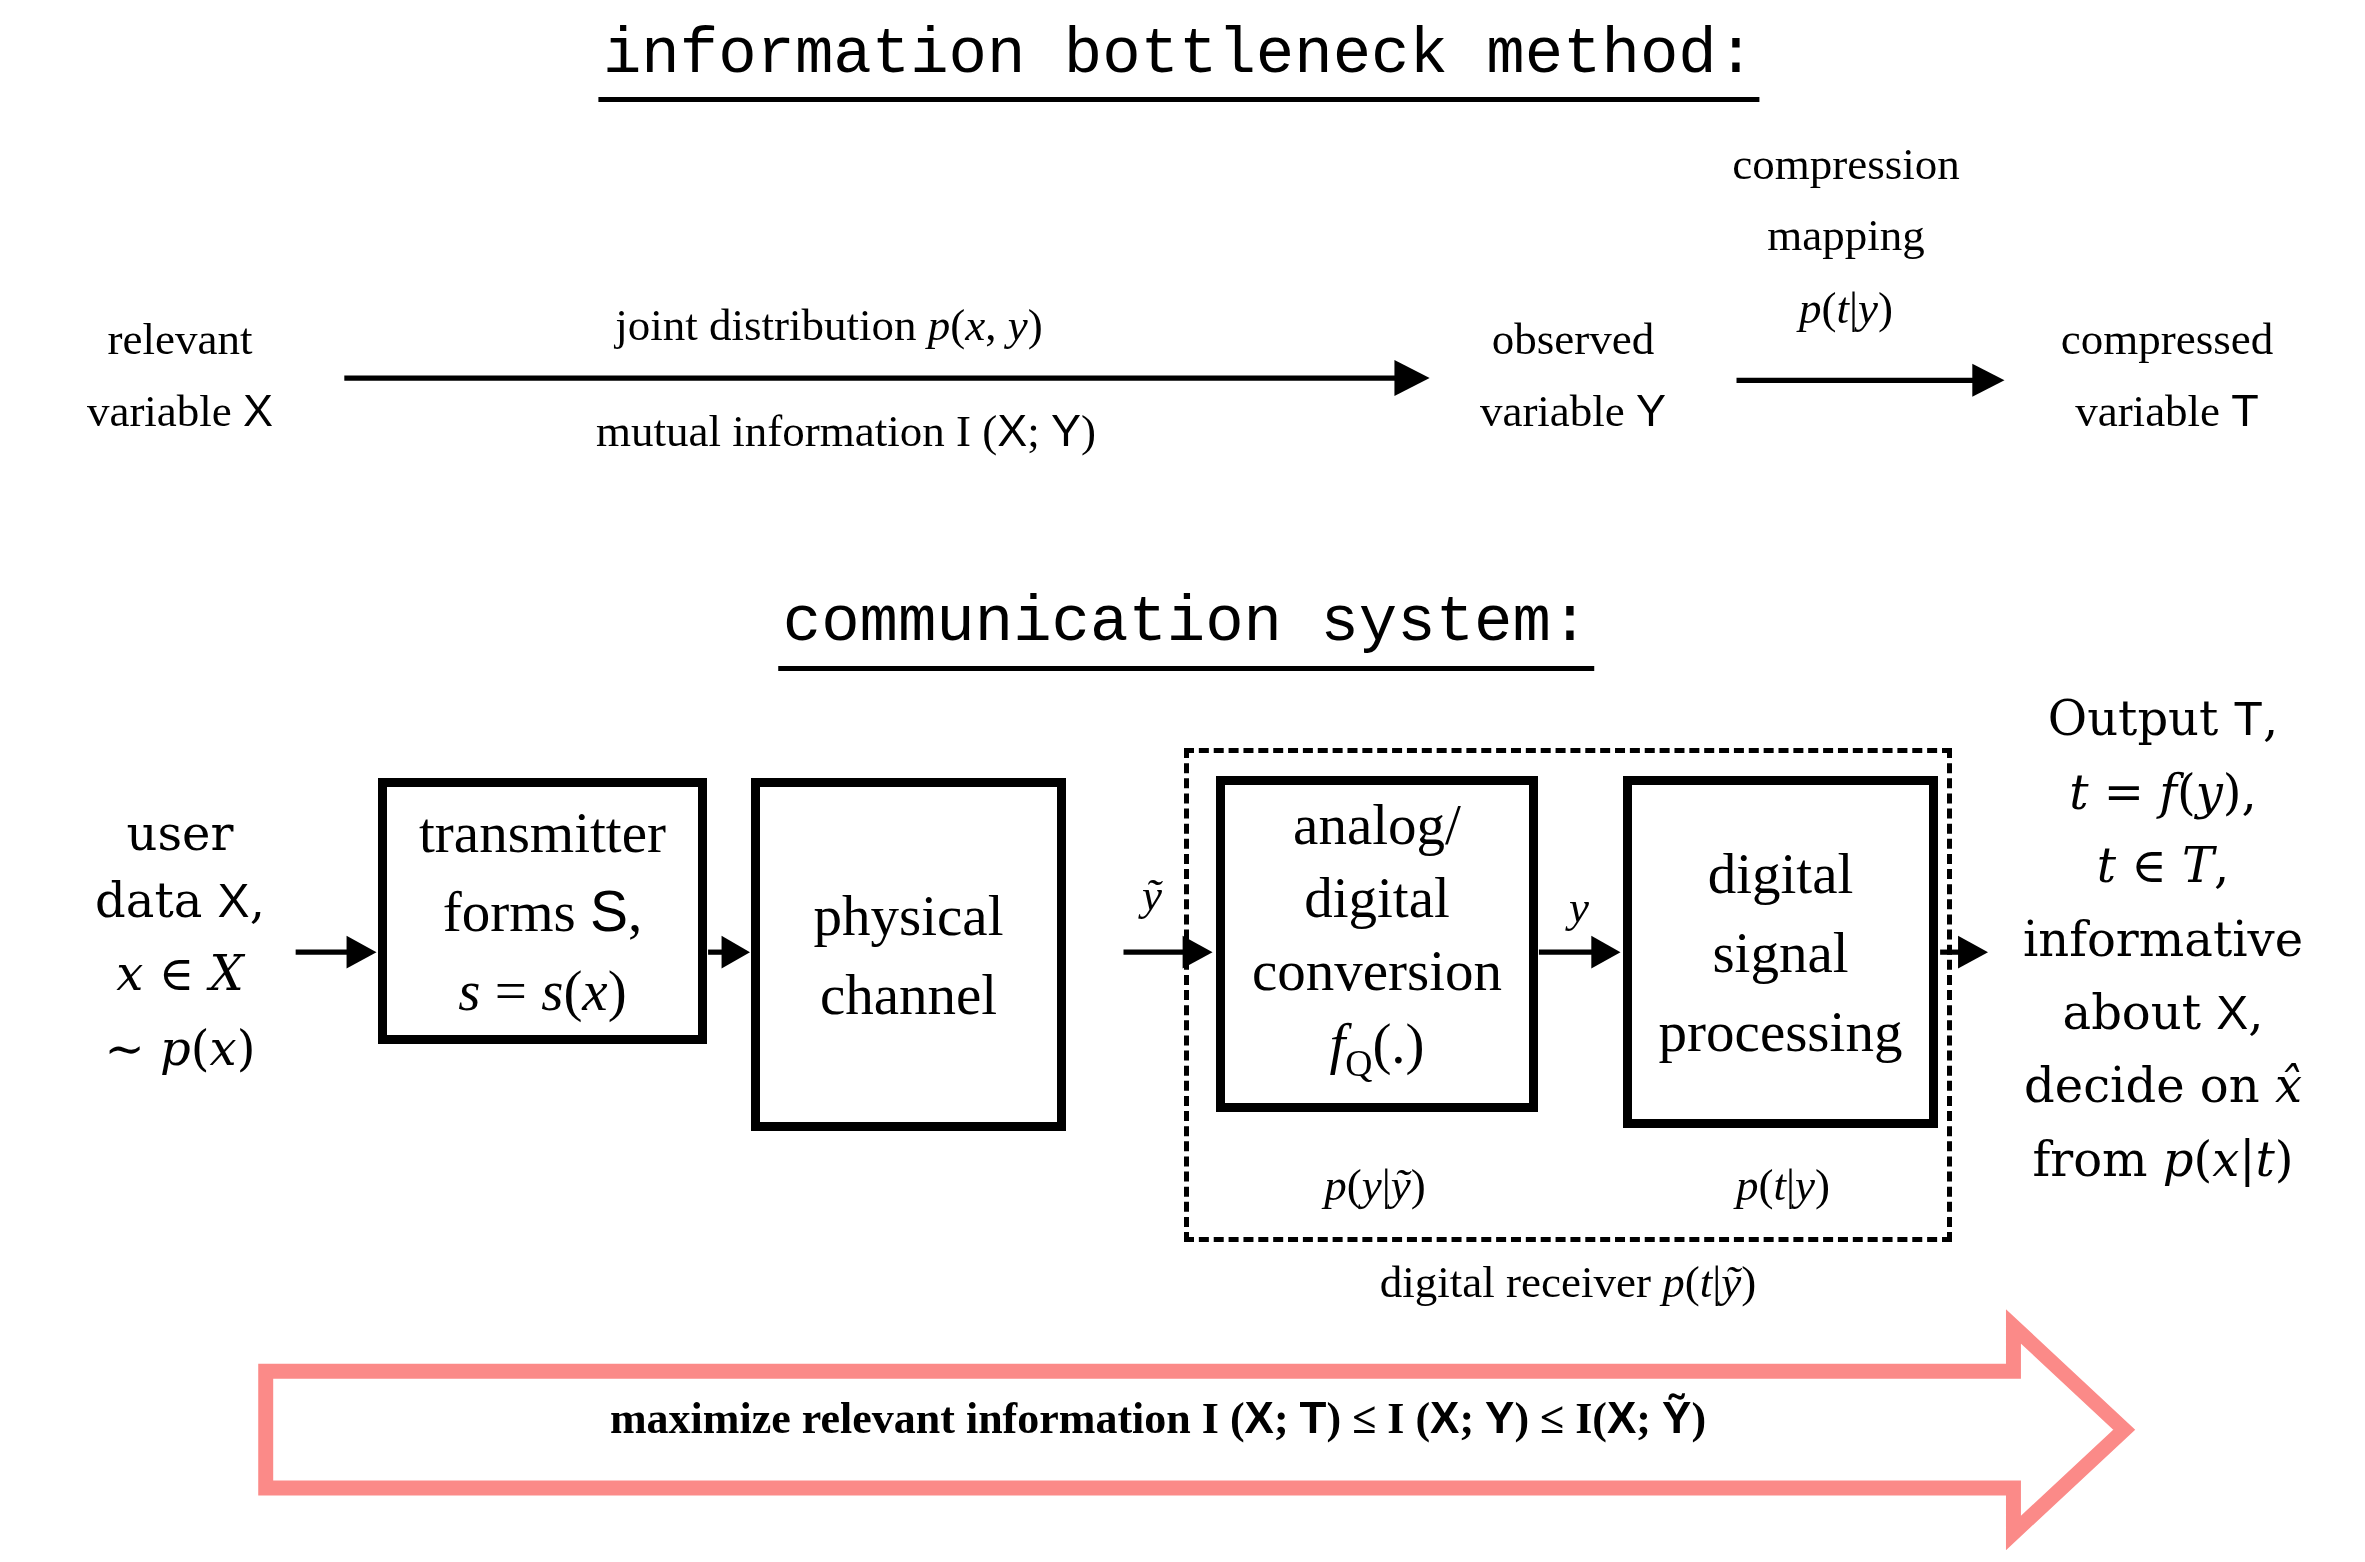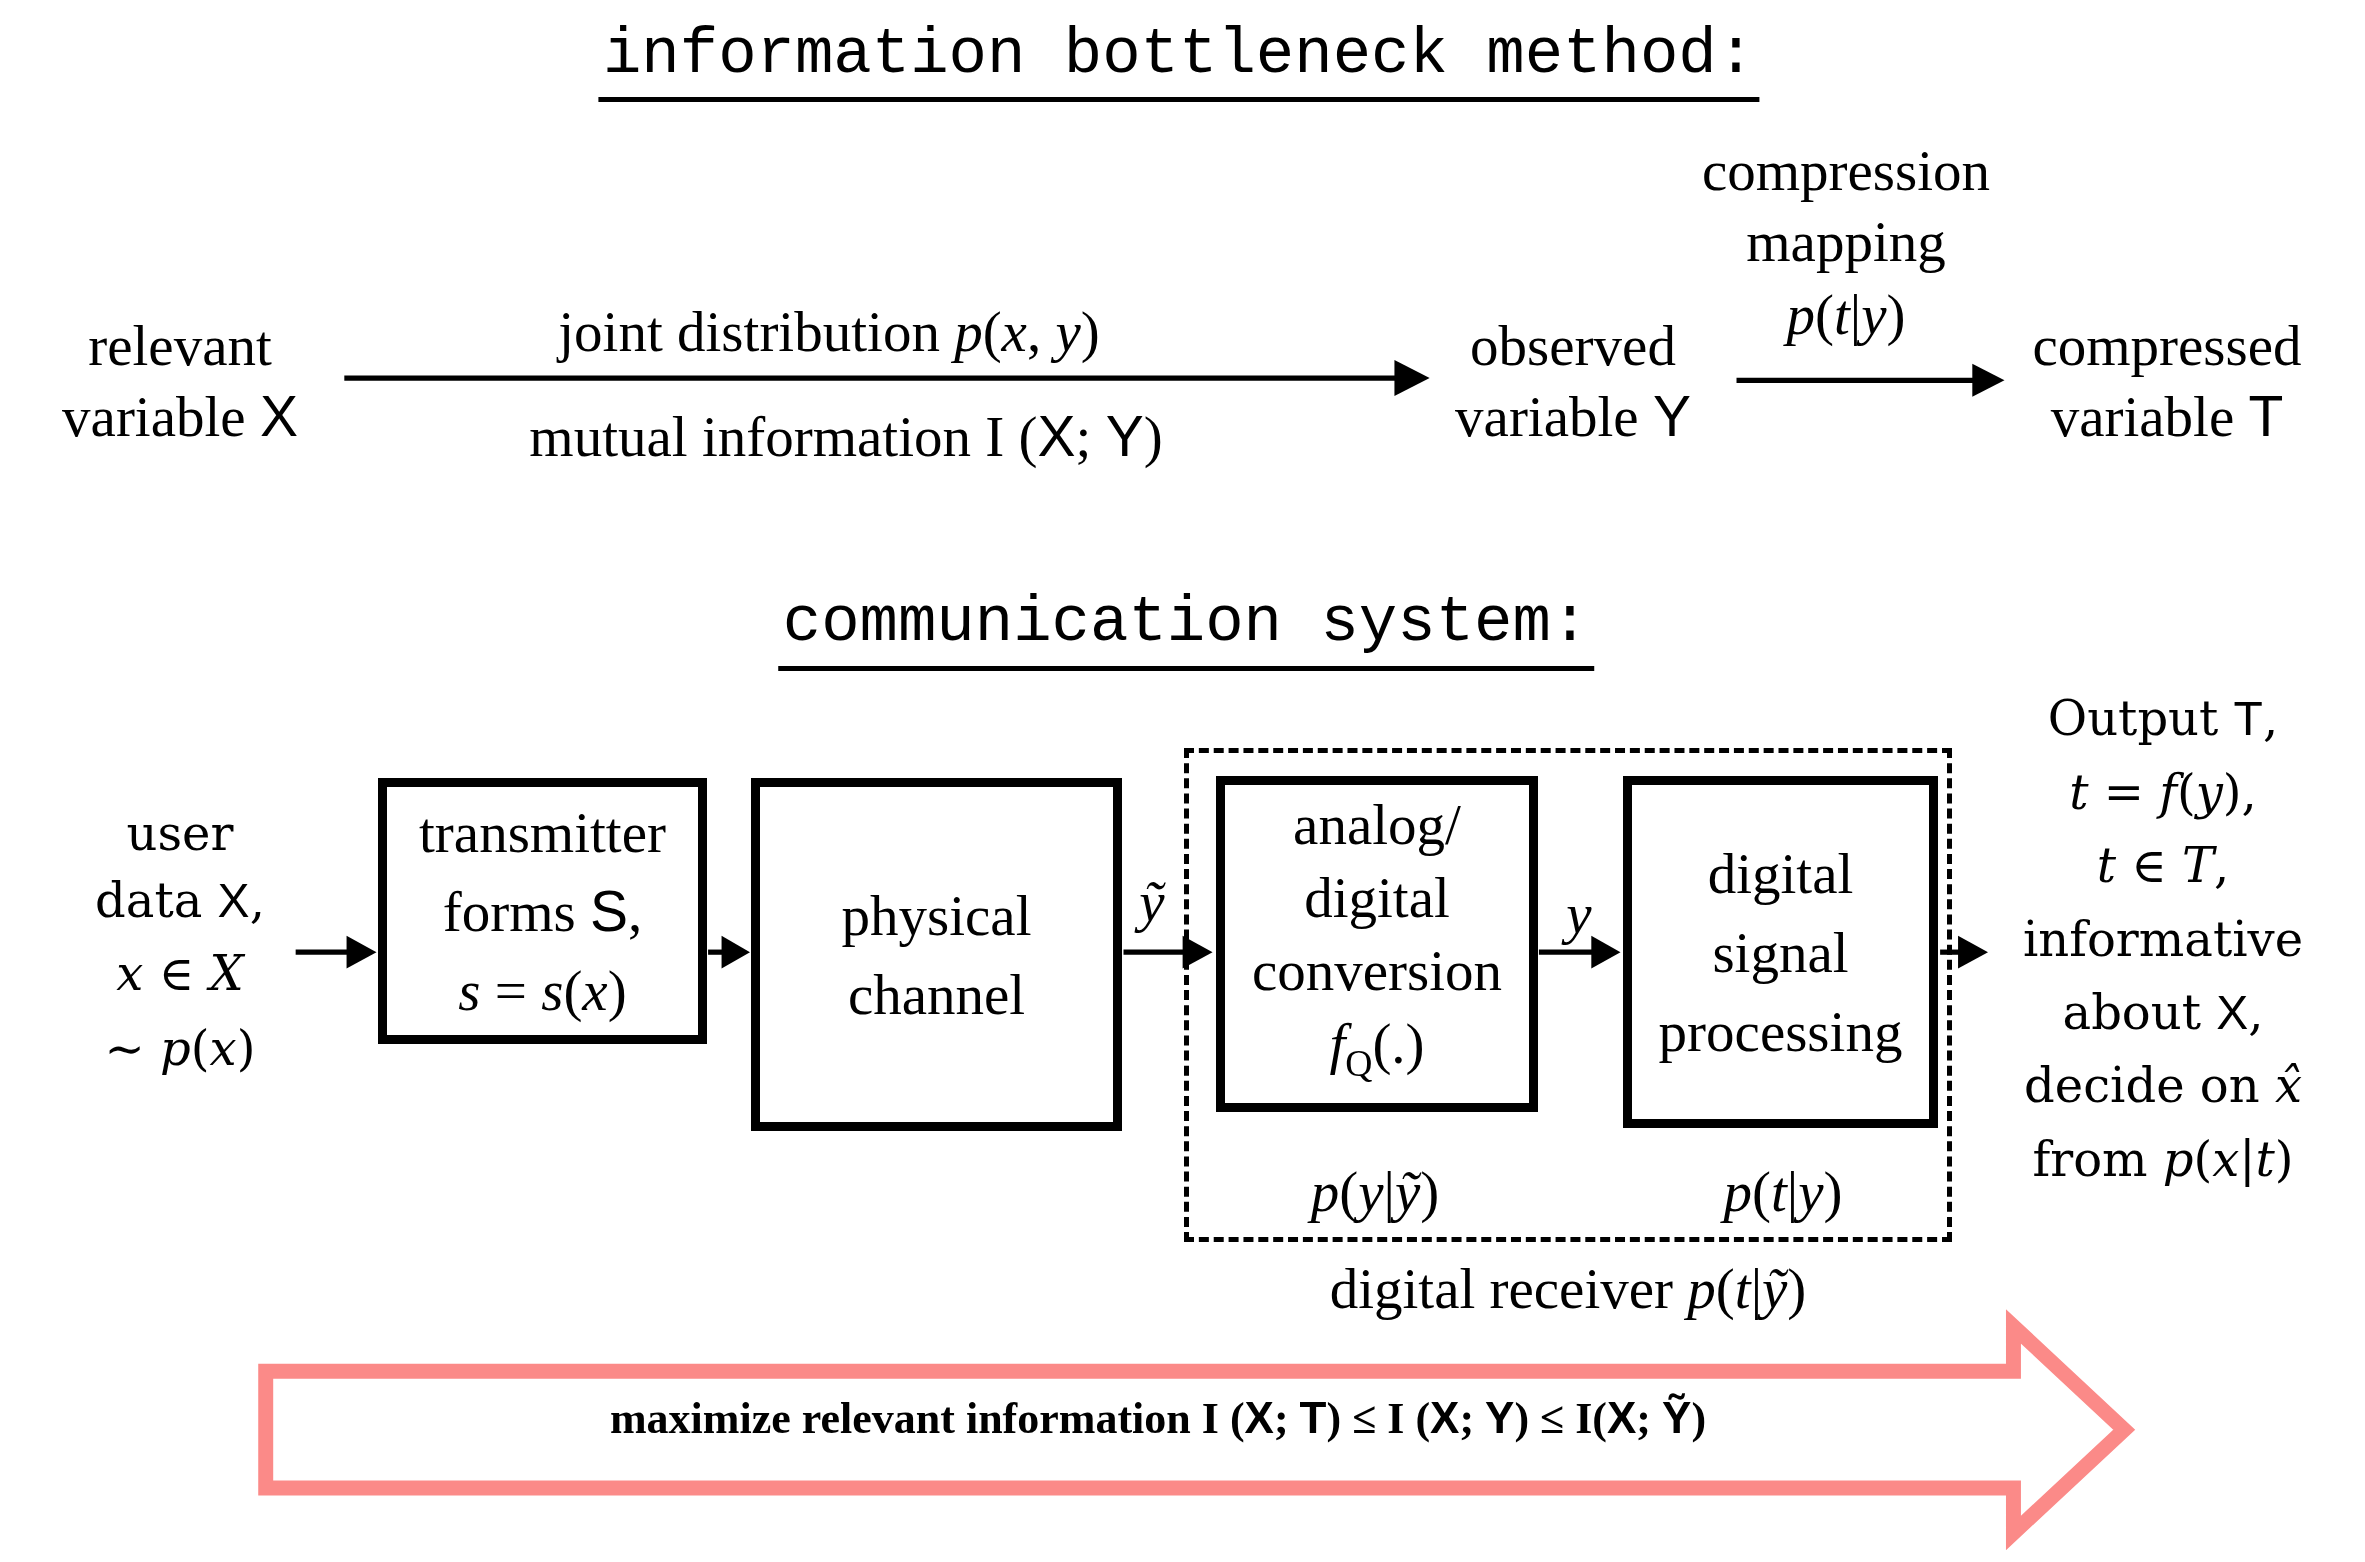--- a/index.html
+++ b/index.html
@@ -1,19 +1,19 @@
 <!DOCTYPE html>
 <html style="font-size:12px"><head>
 <meta charset="utf-8">
 <style>
   html,body{margin:0;padding:0;background:#ffffff;}
   #canvas{position:relative;width:2366px;height:1563px;background:#ffffff;overflow:hidden;color:#000;}
   #arrow-layer{position:absolute;left:0;top:0;z-index:0;}
   .line{position:absolute;transform:translateX(-50%);white-space:nowrap;line-height:1;z-index:2;}
-  .times{font-family:"Liberation Serif","DejaVu Serif",serif;font-size:57px;}
+  .times{font-family:"Liberation Serif","DejaVu Serif",serif;font-size:45px;}
   .pala{font-family:"DejaVu Serif","Liberation Serif",serif;font-size:48px;}
   .banner-text{font-family:"Liberation Serif","DejaVu Serif",serif;font-size:44px;font-weight:bold;}
   .title{position:absolute;transform:translateX(-50%);white-space:nowrap;line-height:1;
          font-family:Liberation Mono, monospace;font-size:64px;
          border-bottom:5.2px solid #000;padding:0 4.5px 10.5px 4.5px;z-index:2;}
   .box{position:absolute;box-sizing:border-box;border:9.7px solid #000;background:#fff;
        display:flex;flex-direction:column;align-items:center;justify-content:center;
        font-family:"Liberation Serif","DejaVu Serif",serif;font-size:57px;z-index:1;}
   .bline{line-height:79px;white-space:nowrap;}
   .box.adc .bline{line-height:73px;}
@@ -91,21 +91,21 @@
   <div class="line pala" style="left:180px;top:1024px"><span class="seg-rm">∼ </span><span class="seg-it">p</span><span class="seg-rm">(</span><span class="seg-it">x</span><span class="seg-rm">)</span></div>
 
   <div class="dashed-box" style="left:1184px;top:748px;width:768px;height:494px"></div>
 
   <div class="box" style="left:378px;top:778px;width:329px;height:266px">
     <div class="bline"><span class="seg-rm">transmitter</span></div>
     <div class="bline"><span class="seg-rm">forms </span><span class="seg-sf">S</span><span class="seg-rm">,</span></div>
     <div class="bline"><span class="seg-it">s</span><span class="seg-rm"> = </span><span class="seg-it">s</span><span class="seg-rm">(</span><span class="seg-it">x</span><span class="seg-rm">)</span></div>
   </div>
 
-  <div class="box" style="left:751px;top:778px;width:371px;height:353px">
+  <div class="box" style="left:751px;top:778px;width:315px;height:353px">
     <div class="bline"><span class="seg-rm">physical</span></div>
     <div class="bline"><span class="seg-rm">channel</span></div>
   </div>
 
   <div class="box adc" style="left:1216px;top:776px;width:322px;height:336px">
     <div class="bline"><span class="seg-rm">analog/</span></div>
     <div class="bline"><span class="seg-rm">digital</span></div>
     <div class="bline"><span class="seg-rm">conversion</span></div>
     <div class="bline"><span class="seg-it">f</span><span class="seg-sub">Q</span><span class="seg-rm">(.)</span></div>
   </div>

